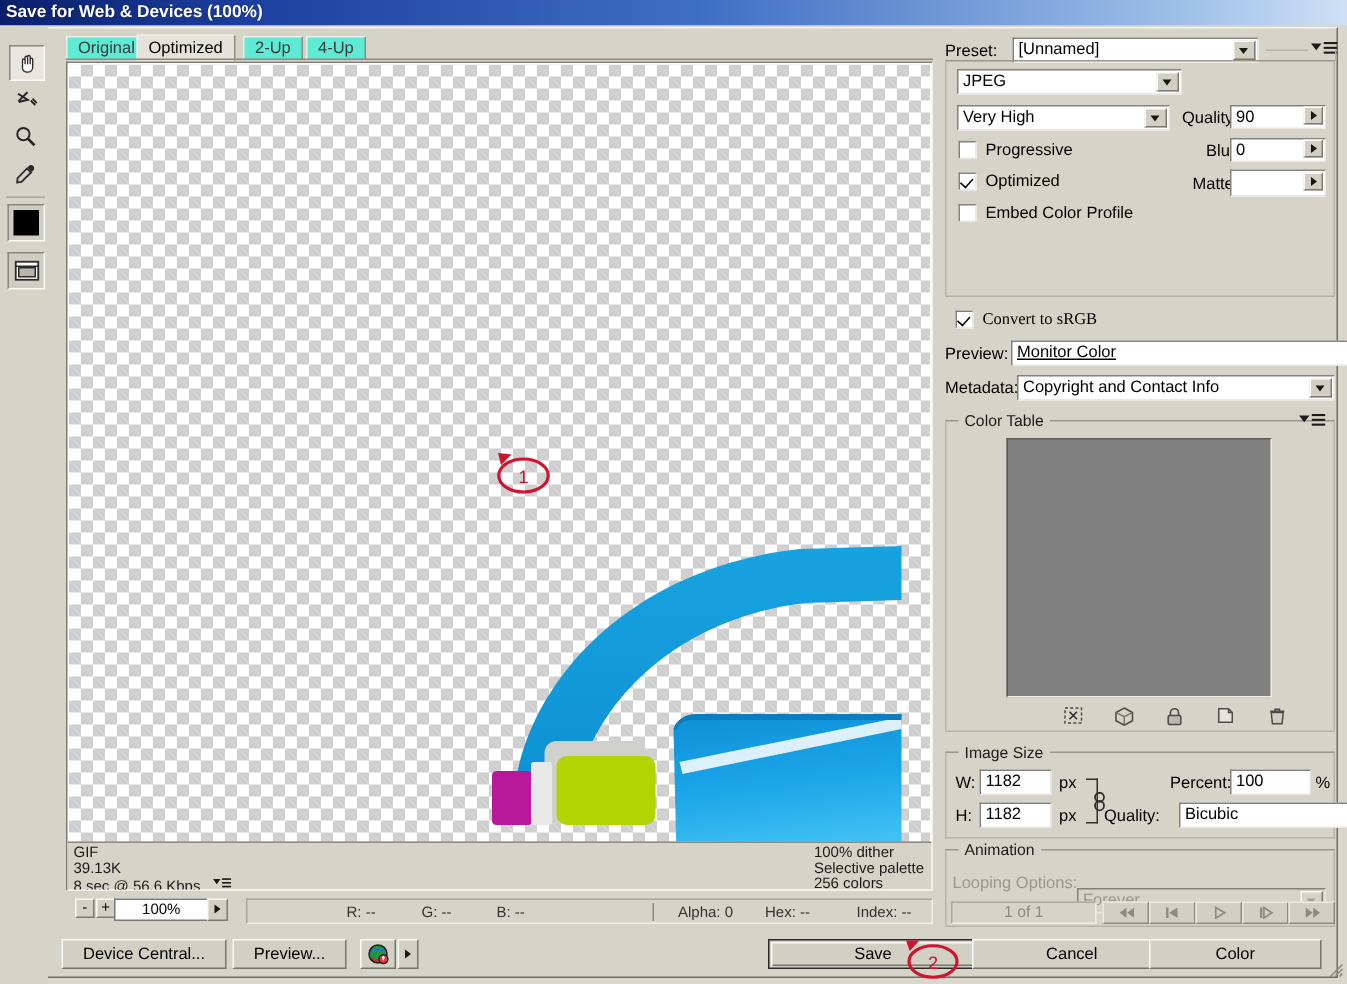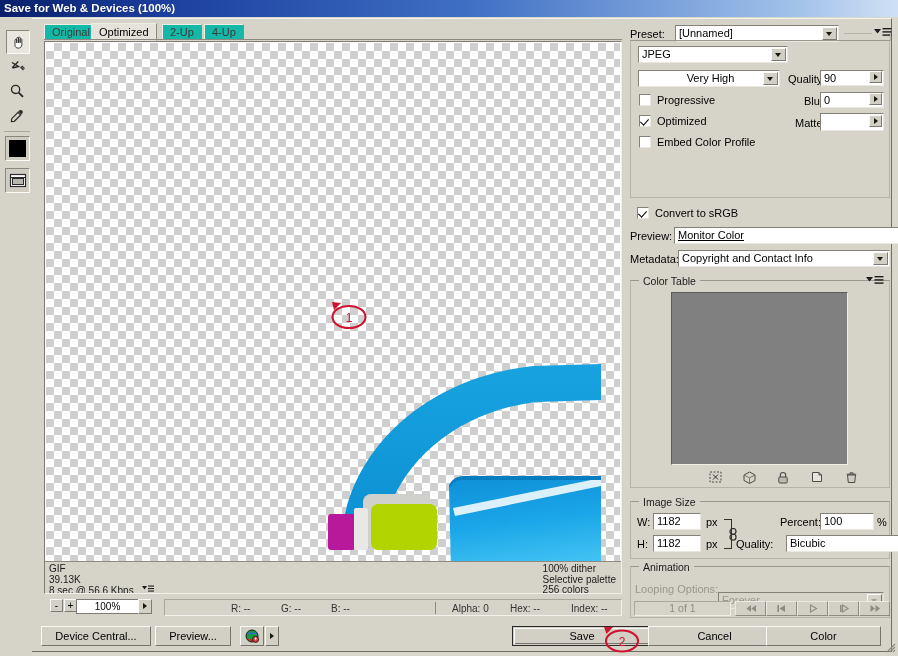--- a/index.html
+++ b/index.html
@@ -59,21 +59,21 @@
   }
   .swatch-inner{width:100%;height:100%;background:#000;box-sizing:border-box;}
 
   
   .tabstrip{
     position:absolute;left:44px;top:24px;width:578px;height:16px;
   }
   .tab{
     position:absolute;top:0;height:16px;line-height:15px;
     padding:0 7px;box-sizing:border-box;font-size:11px;
-    background:#14b8a6;color:#3a3a38;
+    background:#5eead4;color:#3a3a38;
     border-top:1px solid #efede6;border-left:1px solid #efede6;
     border-right:1px solid #8c8980;
   }
   .tab.active{
     background:#e4e2da;color:#000;top:-1px;height:18px;line-height:17px;
     border-bottom:1px solid #e4e2da;
   }
   .tabline{position:absolute;left:44px;top:39px;width:578px;height:1px;background:#8c8980;}
 
   .canvas-wrap{
@@ -406,21 +406,21 @@
 
     <div class="group" style="left:2px;top:22px;width:260px;height:158px;"></div>
 
     <div class="combo" style="left:10px;top:28px;width:150px;">
       <span>JPEG</span>
       <span class="cbtn">
           <i class="tri-d"></i>
         </span>
     </div>
 
-    <div class="combo" style="left:10px;top:52px;width:142px;text-align:center;">
+    <div class="combo" style="left:10px;top:52px;width:142px;">
       <span>Very High</span>
       <span class="cbtn">
           <i class="tri-d"></i>
         </span>
     </div>
 
     <div class="lbl" style="left:160px;top:55px;">Quality:</div>
     <div class="field" style="left:192px;top:52px;width:64px;">90</div>
     <div class="spinbtn" style="left:241px;top:53px;">
         <i class="tri-r"></i>
@@ -441,21 +441,21 @@
     <div class="chk" style="left:11px;top:76px;"></div>
     <div class="lbl" style="left:29px;top:76px;">Progressive</div>
 
     <div class="chk on" style="left:11px;top:97px;"></div>
     <div class="lbl" style="left:29px;top:97px;">Optimized</div>
 
     <div class="chk" style="left:11px;top:118px;"></div>
     <div class="lbl" style="left:29px;top:118px;">Embed Color Profile</div>
 
     <div class="chk on" style="left:9px;top:189px;"></div>
-    <div class="lbl" style="left:27px;top:189px;">Convert to sRGB</div>
+    <div class="lbl" style="left:27px;top:189px;font-family:Liberation Serif, serif;">Convert to sRGB</div>
 
     <div class="lbl" style="left:2px;top:212px;">Preview:</div>
     <div class="combo" style="left:46px;top:209px;width:241px;text-decoration:underline;">
       <span>Monitor Color</span>
       <span class="cbtn">
           <i class="tri-d"></i>
         </span>
     </div>
 
     <div class="lbl" style="left:2px;top:235px;">Metadata:</div>

